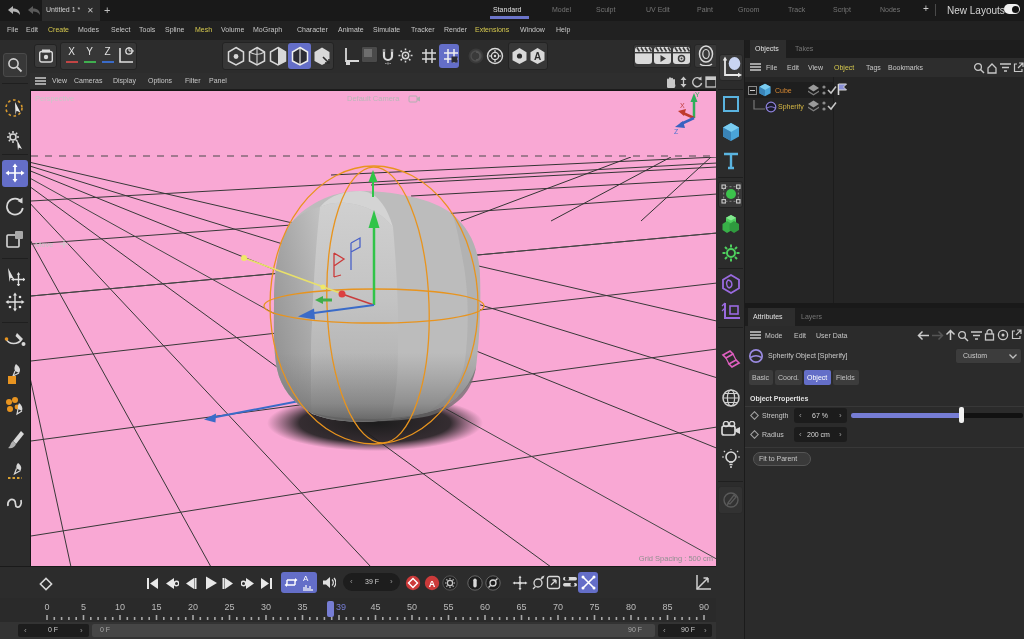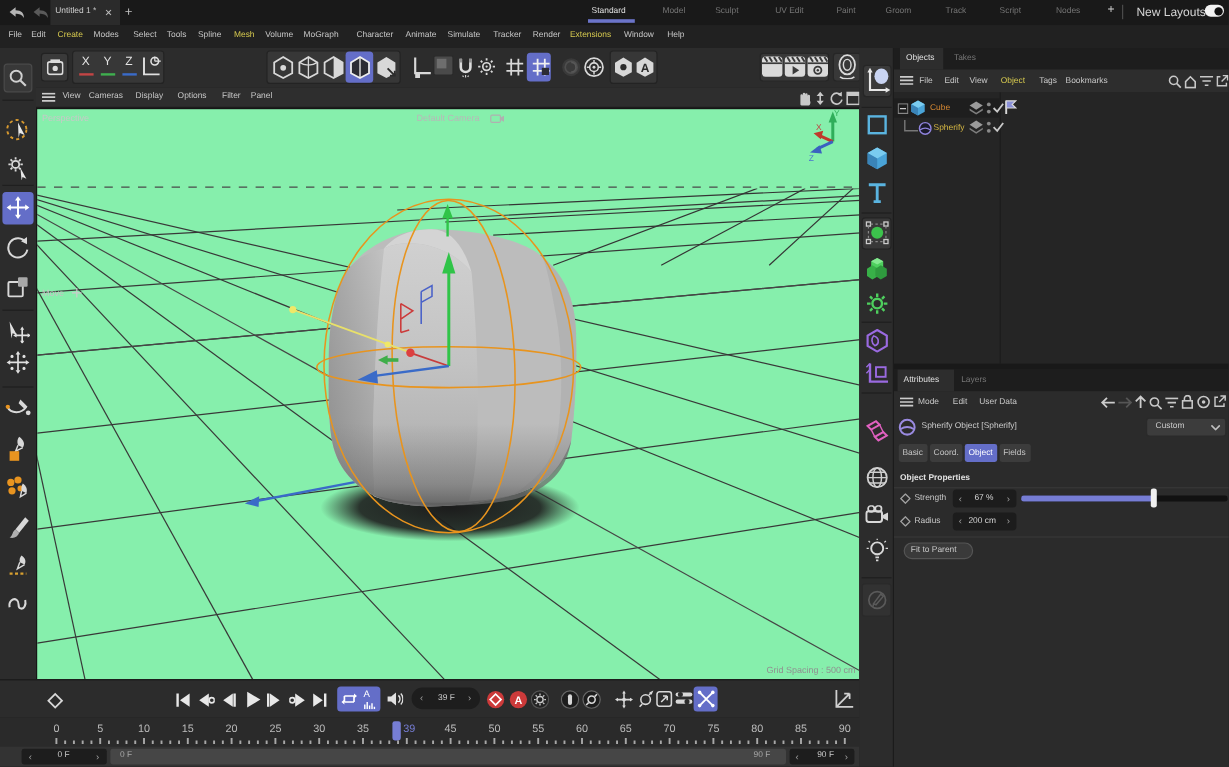--- a/index.html
+++ b/index.html
@@ -315,21 +315,21 @@
   <svg class="abs" style="left:28px;top:3px" width="12" height="12" viewBox="0 0 12 12">
         <path d="M9.8 3.5 A4.5 4.5 0 1 0 10.6 7" fill="none" stroke="#c8c8c8" stroke-width="1.4"></path>
         <path d="M10.5 0.5 L10.5 4.5 L7 3 Z" fill="#c8c8c8"></path>
       </svg>
   <svg class="abs" style="left:42px;top:3px" width="12" height="12" viewBox="0 0 12 12">
         <rect x="1" y="1" width="10" height="10" fill="none" stroke="#c8c8c8" stroke-width="1.3"></rect>
         <rect x="1" y="1" width="10" height="3" fill="#c8c8c8"></rect>
       </svg>
 </div>
 
-<div id="viewport" class="abs" style="left:30px;top:90px;width:686px;height:476px;background:#86efac;border-left:1px solid #161616;border-top:1px solid #161616">
+<div id="viewport" class="abs" style="left:30px;top:90px;width:686px;height:476px;background:#f9a8d4;border-left:1px solid #161616;border-top:1px solid #161616">
 <svg width="686" height="476" viewBox="0 0 686 476">
   <defs>
     <linearGradient id="lface" x1="1" y1="0" x2="0" y2="1">
       <stop offset="0%" stop-color="#c2c2c2"></stop>
       <stop offset="45%" stop-color="#a8a8a8"></stop>
       <stop offset="100%" stop-color="#8c8c8c"></stop>
     </linearGradient>
     <linearGradient id="fface" x1="0" y1="0" x2="0" y2="1">
       <stop offset="0%" stop-color="#d0d0d0"></stop>
       <stop offset="45%" stop-color="#c3c3c3"></stop>

